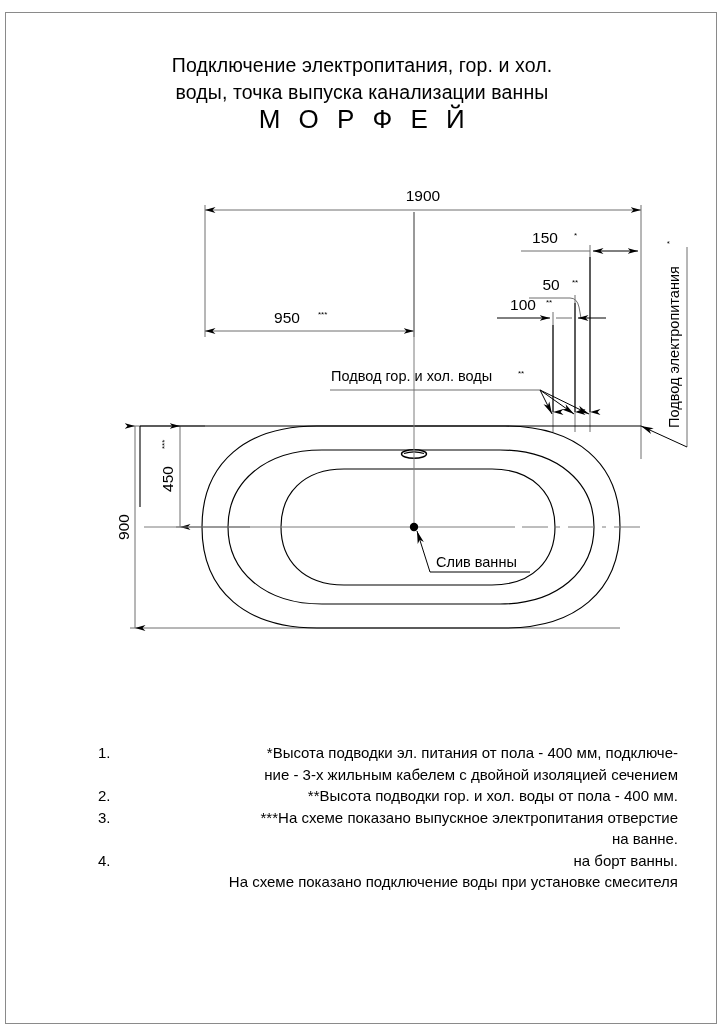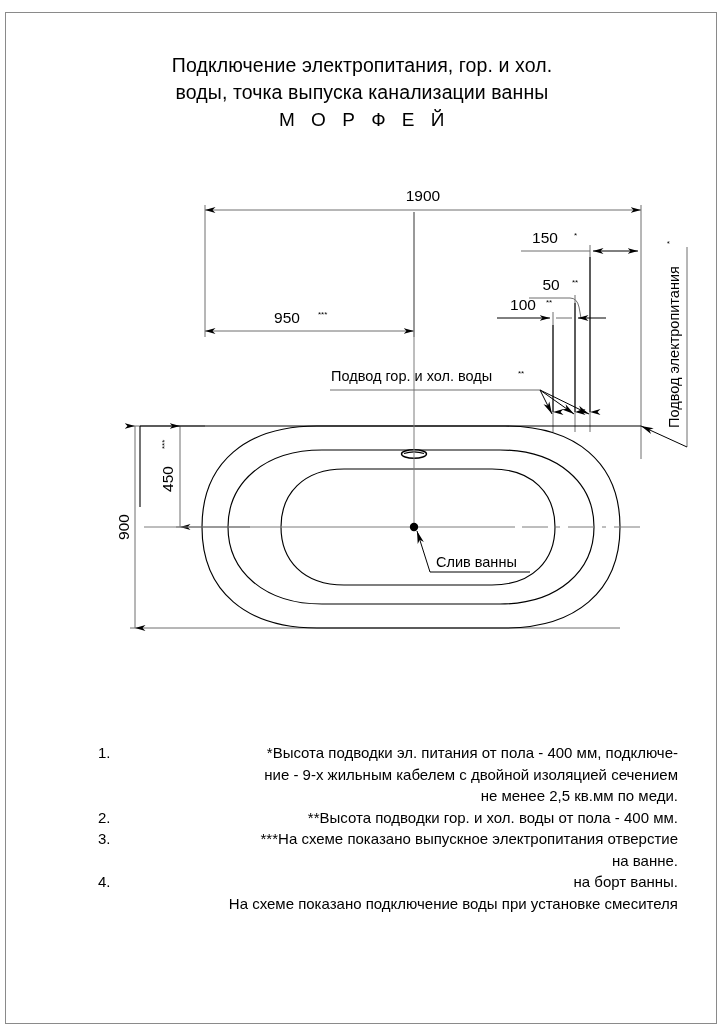--- a/index.html
+++ b/index.html
@@ -19,21 +19,21 @@
   }
   
   #title-block{
     position:absolute;left:0;top:45px;width:724px;text-align:center;
   }
   #title-block .tline{
     font-size:19.5px;line-height:27px;letter-spacing:0.1px;color:#000;
     white-space:nowrap;
   }
   #title-block .model{
-    font-size:19px;line-height:27px;letter-spacing:5.5px;
+    font-size:26px;line-height:27px;letter-spacing:5.5px;
     padding-left:5px;
   }
   
   #drawing{position:absolute;left:0;top:0;width:644px;height:1024px;}
   svg{display:block;}
   .dimtxt{font-family:"Liberation Sans","DejaVu Sans",sans-serif;font-size:15.5px;fill:#000;}
   .suptxt{font-family:"Liberation Sans","DejaVu Sans",sans-serif;font-size:8px;fill:#000;}
   .leadtxt{font-family:"Liberation Sans","DejaVu Sans",sans-serif;font-size:14.5px;fill:#000;}
   
   #notes{
@@ -218,22 +218,21 @@
 
   </svg>
   </div>
 
   <div id="notes">
 
     <div class="note">
       <div class="num">1.</div>
       <div class="body">
         <span class="ln">*Высота подводки эл. питания от пола - 400 мм, подключе-</span>
-        <span class="ln">ние - 9-х жильным кабелем с двойной изоляцией сечением</span>
-        <span class="ln">не менее 2,5 кв.мм по меди.</span>
+        <span class="ln">ние - 3-х жильным кабелем с двойной изоляцией сечением</span>
       </div>
     </div>
 
     <div class="note">
       <div class="num">2.</div>
       <div class="body">
         <span class="ln">**Высота подводки гор. и хол. воды от пола - 400 мм.</span>
       </div>
     </div>
 

